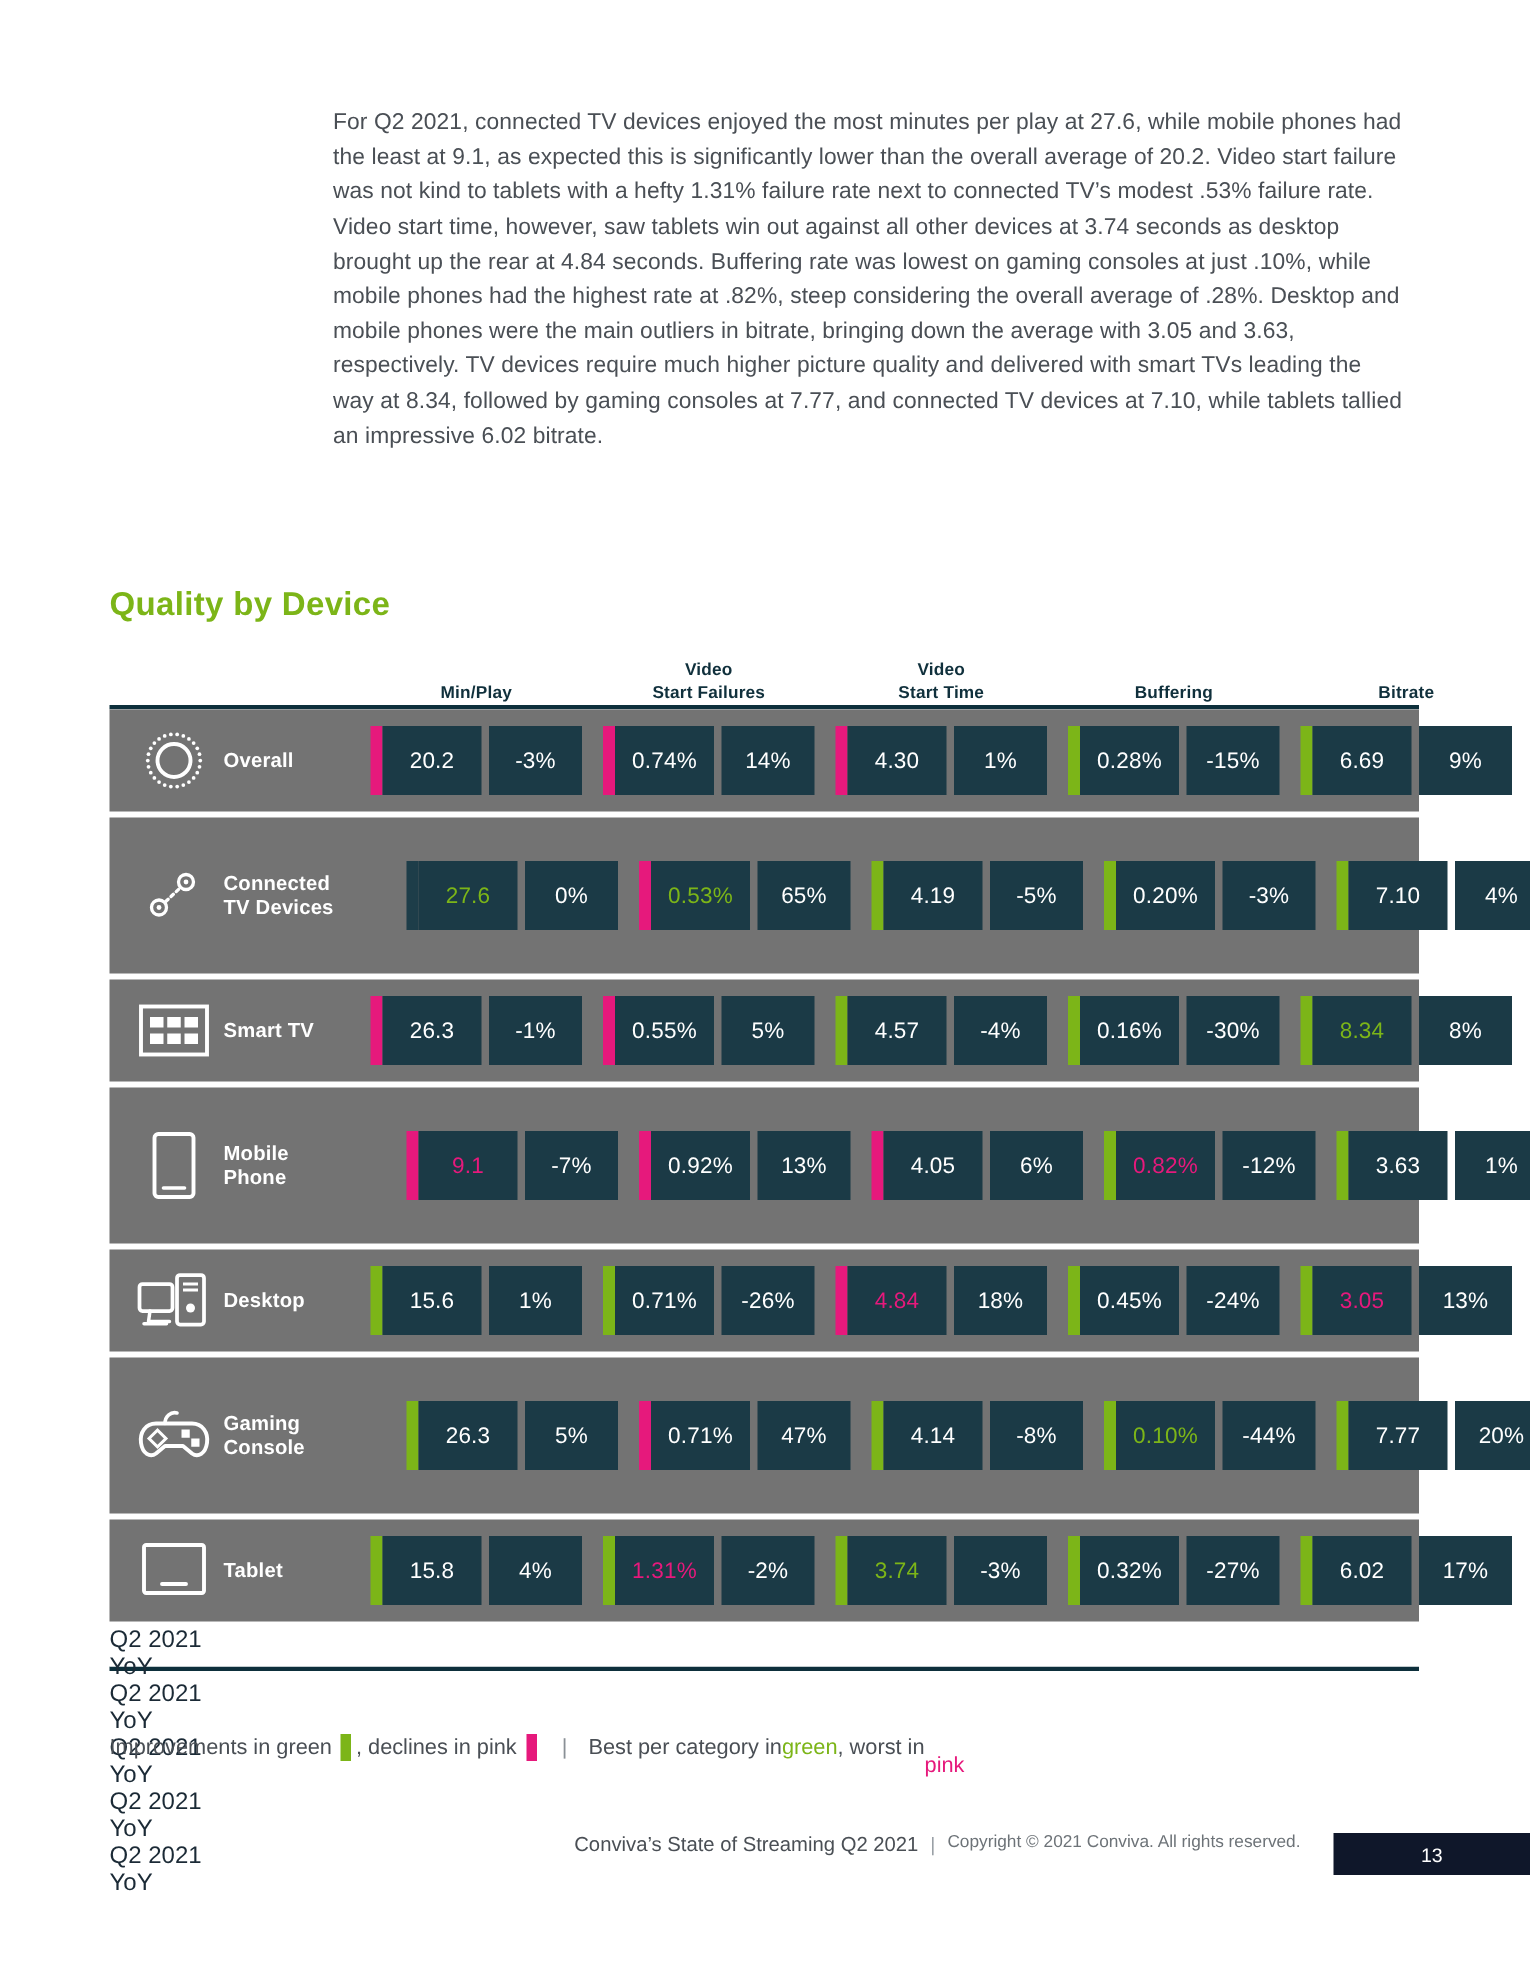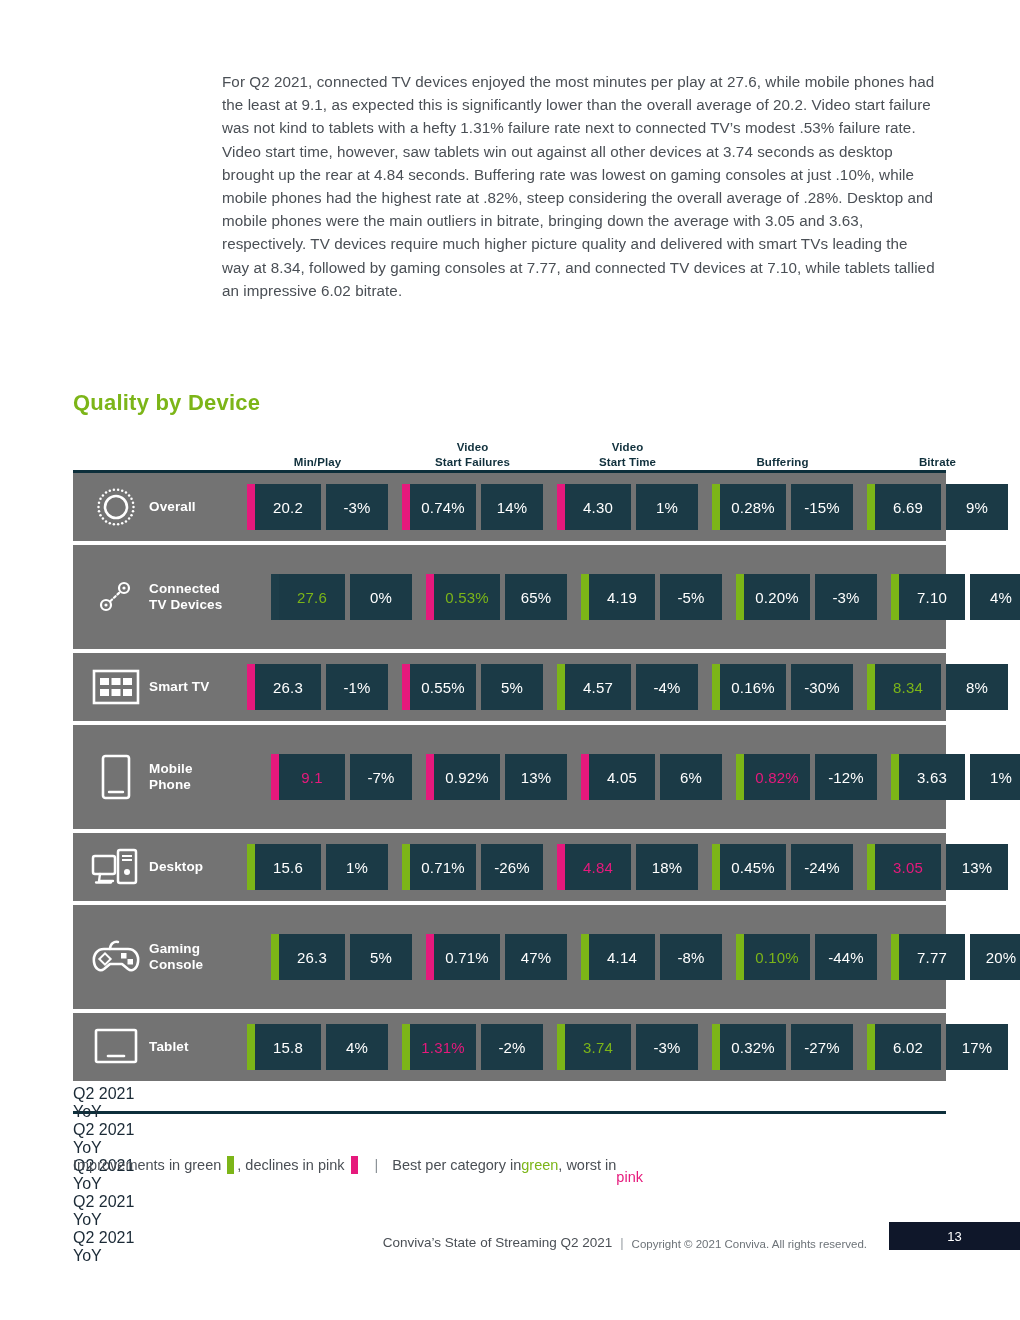--- a/index.html
+++ b/index.html
@@ -196,21 +196,21 @@
   .legend .g { color: #7cb518; }
   .legend .p { color: #e6197c; margin-top: 24px; }
 
   
   .page-footer {
     position: absolute;
     left: 0;
     top: 1222px;
     width: 1020px;
     display: flex;
-    align-items: flex-end;
+    align-items: flex-start;
     justify-content: flex-end;
     padding-right: 0;
     box-sizing: border-box;
   }
   .foot-title {
     font-size: 13.5px;
     color: #4a4f55;
   }
   .foot-sep { margin: 0 8px; color: #9aa0a6; font-size: 13px; }
   .foot-copy {

